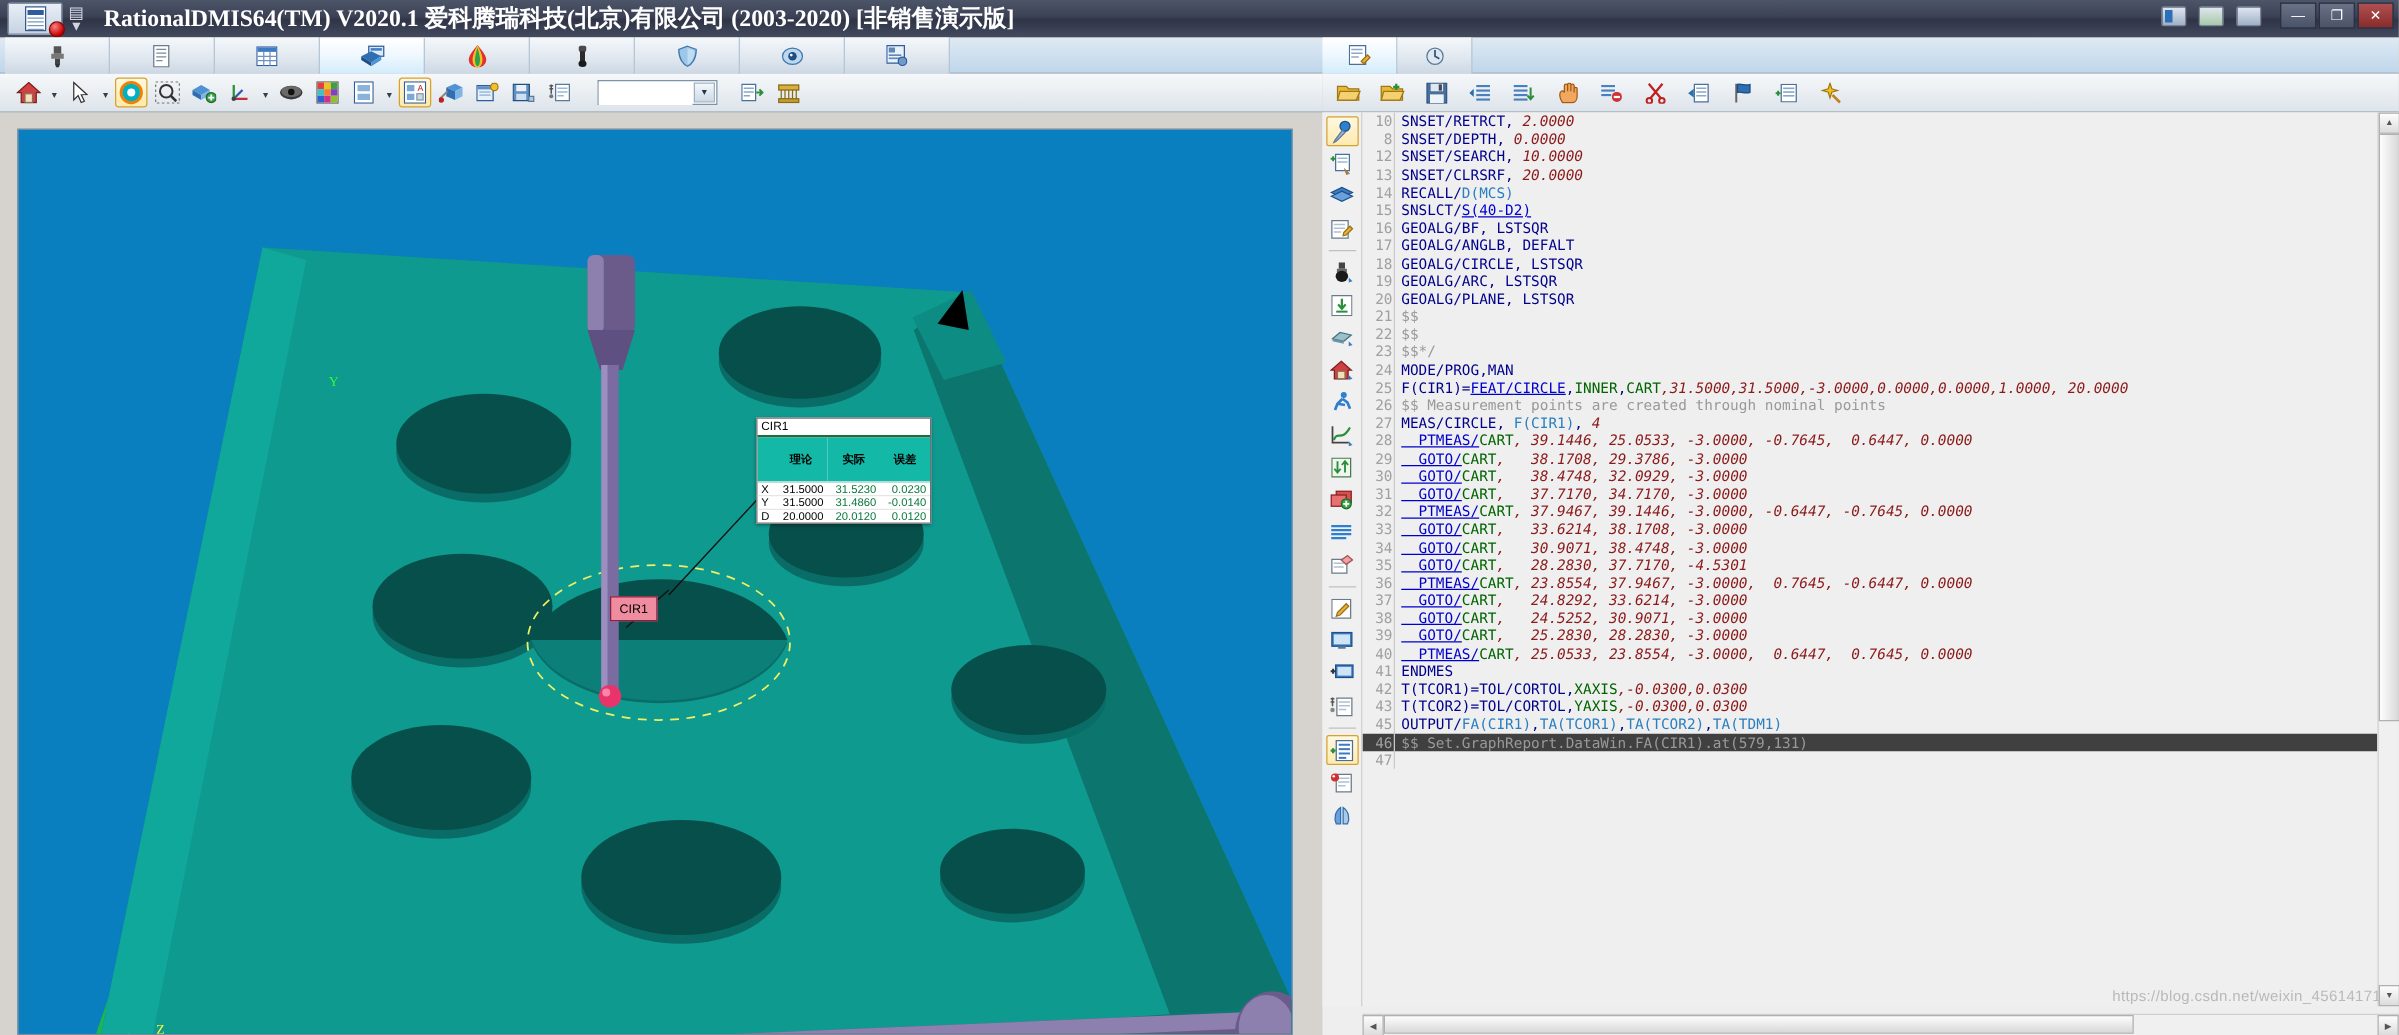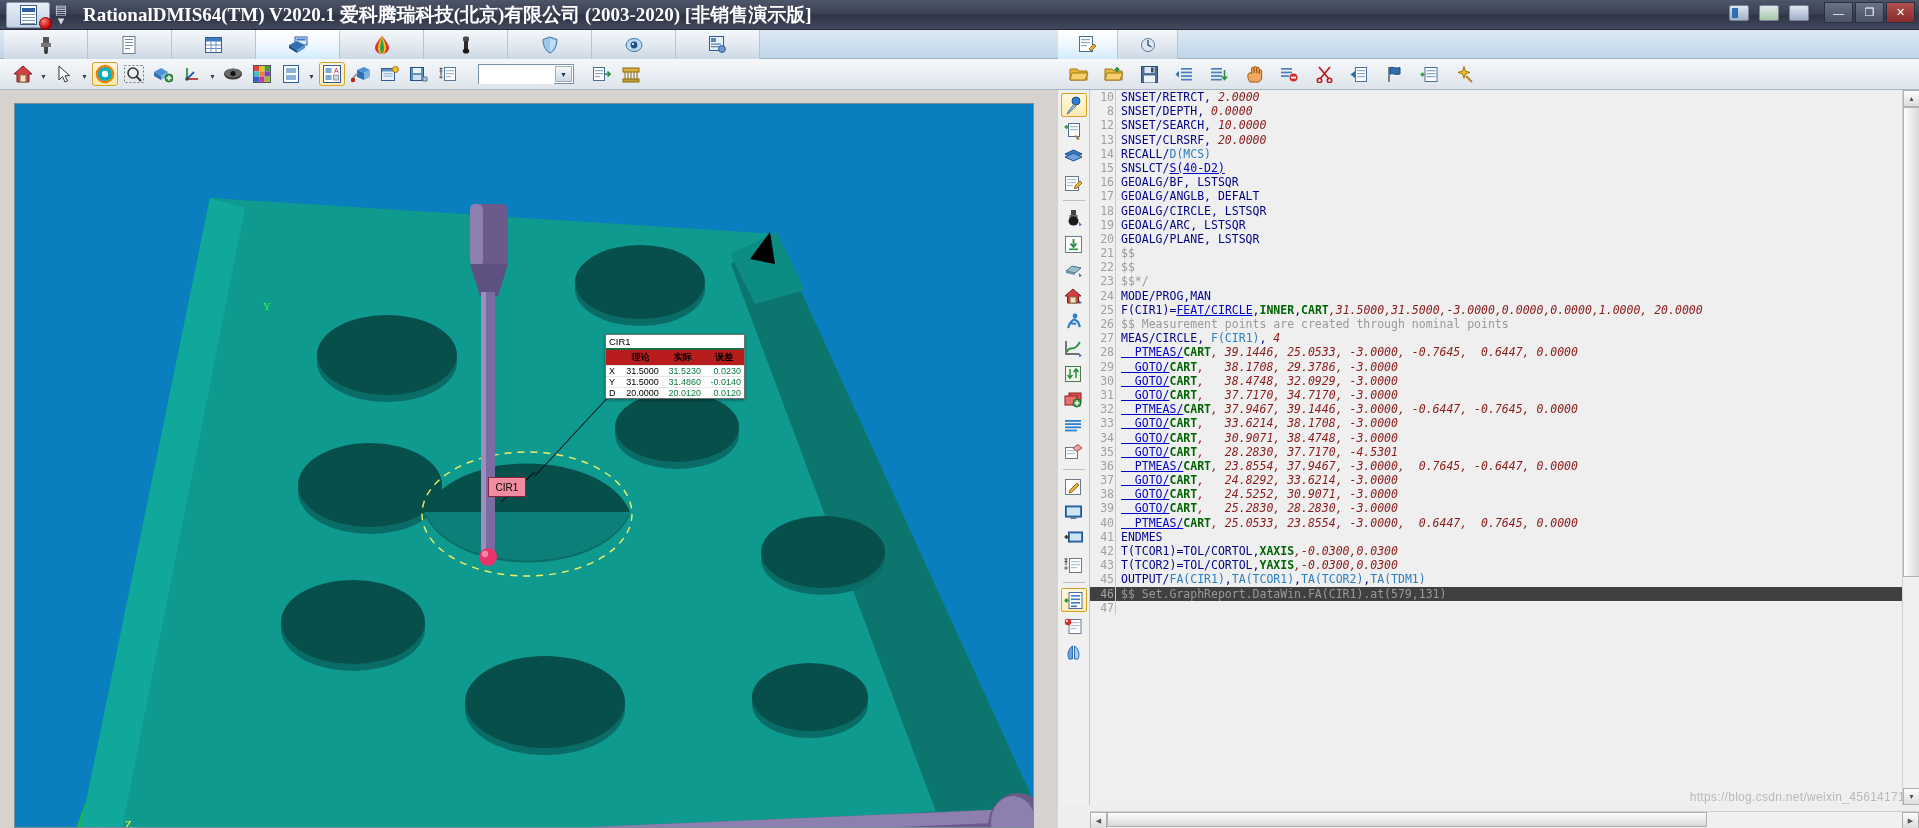--- a/index.html
+++ b/index.html
@@ -144,21 +144,21 @@
     font-family:"DejaVu Sans Mono","Liberation Mono",monospace;
     font-size:11.5px; line-height:14.2px;
   }
   .cline { display:flex; white-space:pre; height:14.2px; }
   .lno { width:25px; text-align:right; color:#a0a0a0; flex:0 0 25px; padding-right:1px; }
   .gutter { width:4px; flex:0 0 4px; border-left:1px solid #c9c9c9; }
   .ctext { padding-left:2px; }
   .kw { color:#00008b; }
   .kw2 { color:#0000cd;text-decoration:underline; }
   .num { color:#8b1a1a;font-style:italic; }
-  .grn { color:#006400;font-weight:bold; }
+  .grn { color:#006400; }
   .cmt { color:#999999; }
   .lblue { color:#2a7fc0; }
   .hlrow { background:#404040; width:100%; }
 
   #code-scroll-v {
     position:absolute; right:0px; top:0px; width:17px; height:715px;
     background:#f0f0f0; border-left:1px solid #d0d0d0;
   }
   .sc-btn { width:17px; height:17px; background:linear-gradient(to bottom,#fdfdfd,#dcdcdc);
             border:1px solid #b0b0b0; display:flex;align-items:center;justify-content:center;
@@ -181,22 +181,22 @@
   
   #meas-popup {
     position:absolute; left:590px; top:230px; width:140px;
     background:#ffffff; border:1px solid #707070;
     font-family:"Liberation Sans",sans-serif; font-size:9.5px;
     box-shadow:0 1px 3px rgba(0,0,0,.4);
   }
   #meas-title { padding:1px 3px; font-size:9.5px; color:#000; border-bottom:2px solid #1f6b3e; }
   #meas-table { width:100%; border-collapse:collapse; }
   #meas-table th {
-    background:#b91c1c; color:#000; font-size:9px; font-weight:bold;
-    padding:1px 2px; border:none;
+    background:#14b8a6; color:#000; font-size:9px; font-weight:bold;
+    padding:11px 2px; border:none;
   }
   #meas-table td { font-size:9px; padding:0px 3px; text-align:right; color:#000;
                    border-top:1px solid #e6e6e6; }
   #meas-table td.lbl { text-align:left; color:#000; }
   #meas-table td.act { color:#0a7a3c; }
   #meas-table td.dev { color:#0a7a3c; }
 
   #cir1-tag {
     position:absolute; left:473px; top:373px; width:38px; height:20px;
     background:#f08ca0; border:1px solid #8b2040;

